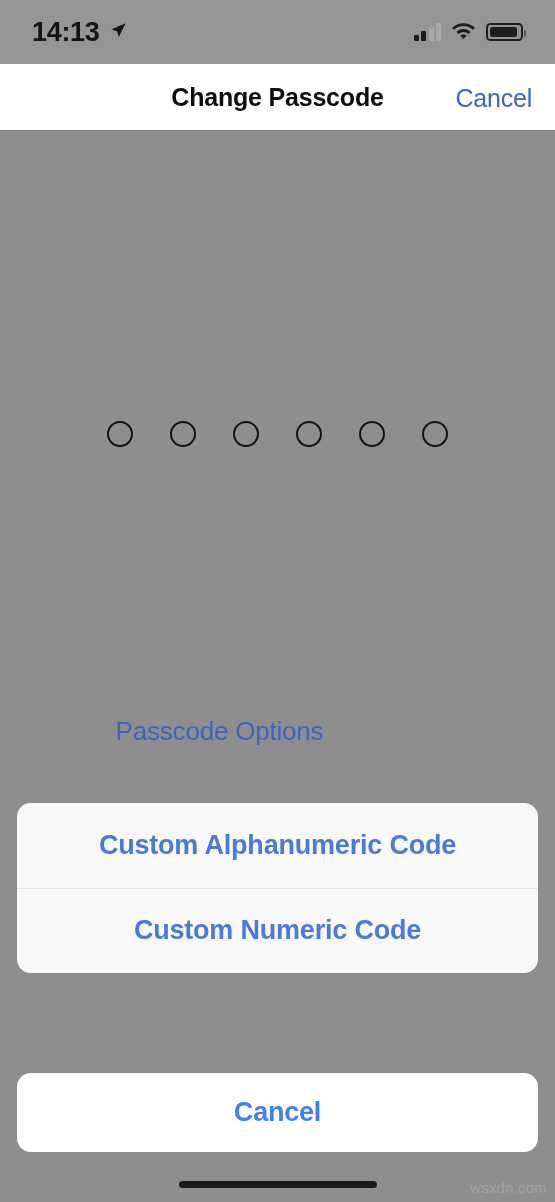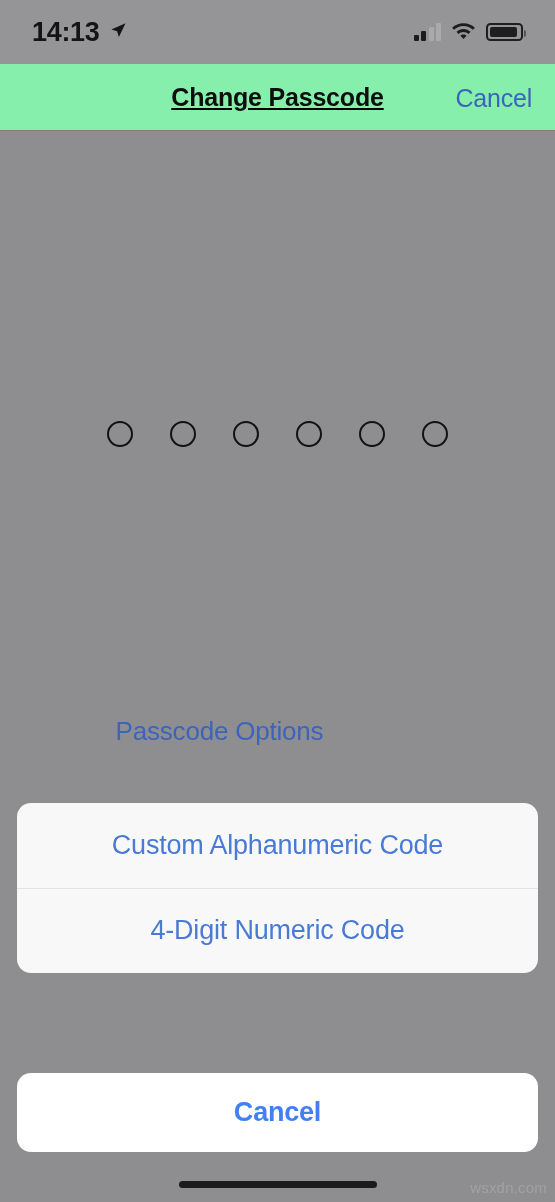--- a/index.html
+++ b/index.html
@@ -87,26 +87,25 @@
     border-radius: 2px;
     display: block;
   }
 
   
   .nav-bar {
     position: absolute;
     left: 0; top: 64px;
     width: 555px;
     height: 67px;
-    background: #86efac;
+    background: #ffffff;
     display: flex;
     align-items: center;
     justify-content: center;
     box-sizing: border-box;
-    text-decoration: underline;
   }
   .nav-title {
     font-size: 25px;
     font-weight: bold;
     color: #0e0e0e;
     letter-spacing: -0.2px;
   }
   .nav-cancel {
     position: absolute;
     right: 23px;
@@ -178,20 +177,21 @@
   }
   .sheet-row {
     height: 85px;
     display: flex;
     align-items: center;
     justify-content: center;
     font-size: 27px;
     color: #4a7ad6;
     letter-spacing: -0.2px;
     position: relative;
+    font-weight: bold;
   }
   .sheet-row + .sheet-row::before {
     content: "";
     position: absolute;
     left: 0; right: 0; top: 0;
     height: 1px;
     background: #e3e3e4;
   }
   .cancel-card {
     position: absolute;
@@ -283,21 +283,21 @@
       <span class="dot"></span>
       <span class="dot"></span>
       <span class="dot"></span>
     </div>
 
     <div class="passcode-options">Passcode Options</div>
   </div>
 
   <div class="sheet">
     <div class="sheet-row">Custom Alphanumeric Code</div>
-    <div class="sheet-row">4-Digit Numeric Code</div>
+    <div class="sheet-row">Custom Numeric Code</div>
   </div>
 
   <div class="cancel-card">
     <span>Cancel</span>
   </div>
 
   <div class="home-indicator"></div>
 
   <div class="watermark">wsxdn.com</div>
 </div>

